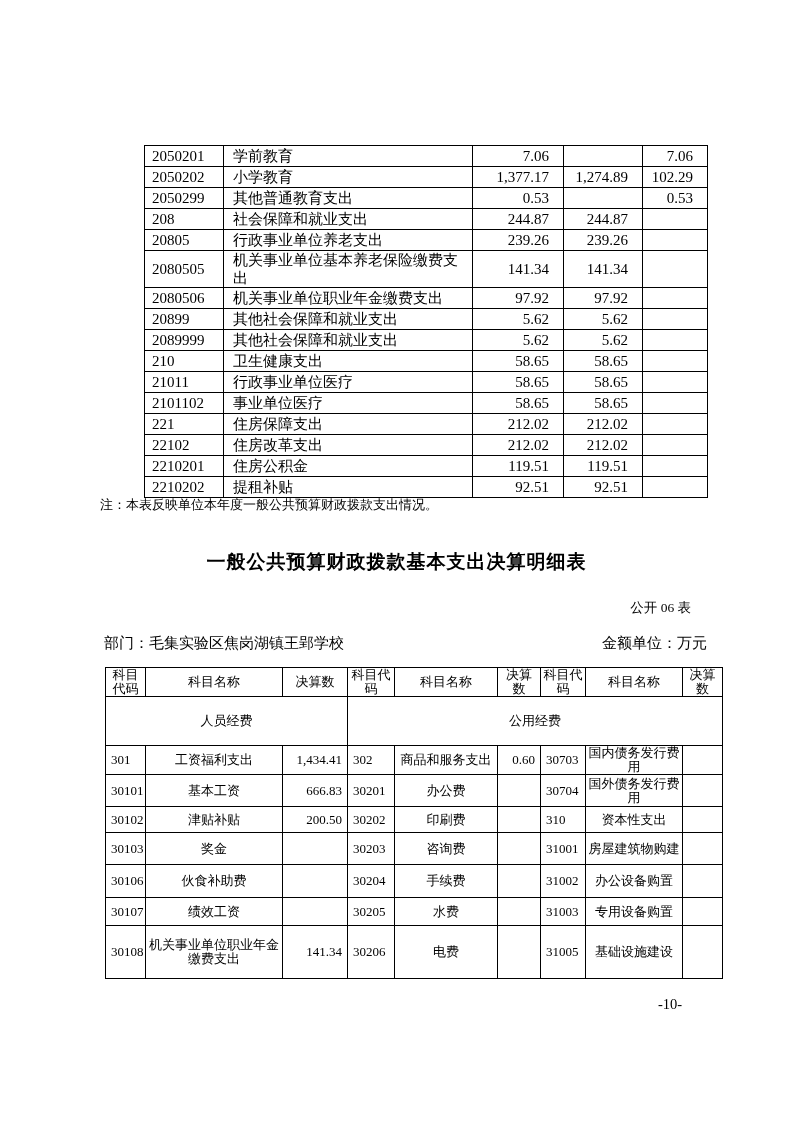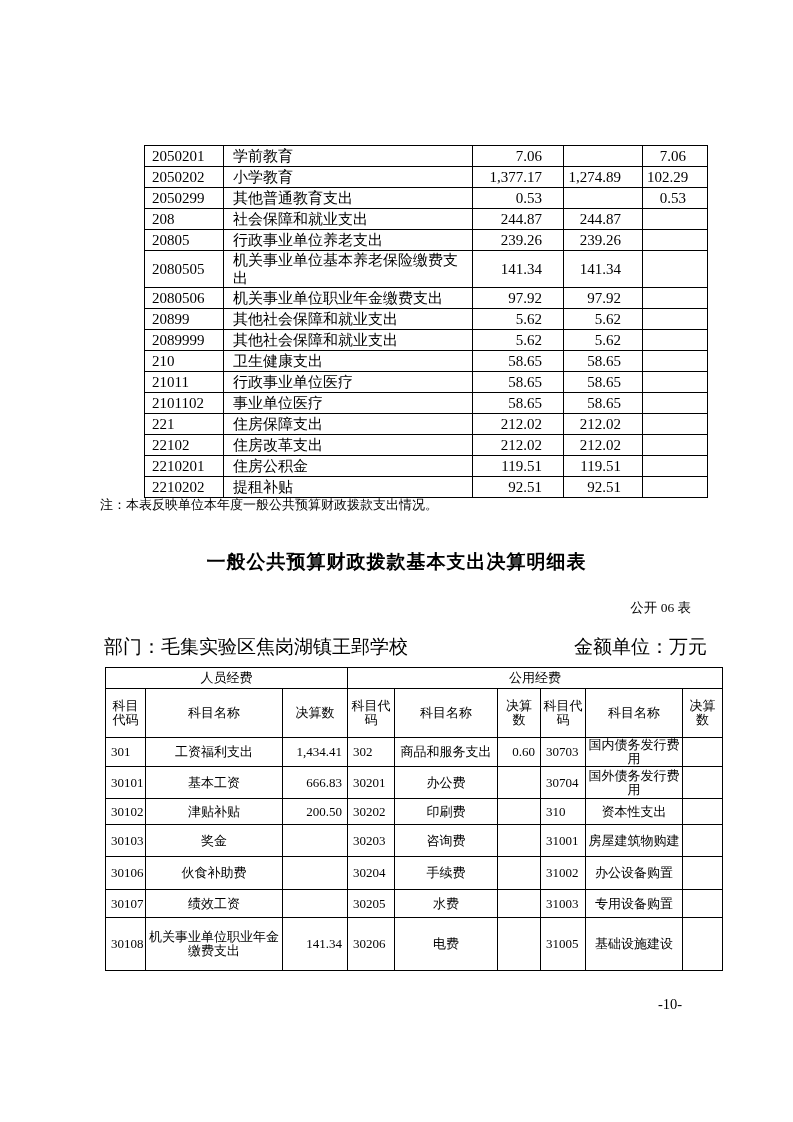--- a/index.html
+++ b/index.html
@@ -16,42 +16,42 @@
   td, th { border:1px solid #000; overflow:hidden; vertical-align:middle; font-weight:normal; }
 
   
   #table1 {
     position:absolute; left:104px; top:145px; width:563px;margin-left:40px;
   }
   #table1 td { font-size:15px; line-height:18px; padding:0 4px; }
   #table1 tr { height:21px; }
   #table1 td:nth-child(1) { text-align:left; padding-left:7px; }
   #table1 td:nth-child(2) { text-align:left; padding-left:9px; }
-  #table1 td:nth-child(n+3) { text-align:right; padding-right:21px; }
+  #table1 td:nth-child(n+3) { text-align:right; padding-right:14px; }
 
   
   .note {
     position:absolute; left:100px; top:497px;
     font-size:13px; line-height:16px;
   }
 
   
   .section-title {
     position:absolute; left:0; top:549px; width:100%;
     text-align:center;
     font-family:"Liberation Sans", sans-serif;
     font-weight:bold; font-size:19px; letter-spacing:1px;
   }
   .form-number {
     position:absolute; right:102px; top:599px;
     font-size:13.5px;
   }
   .meta-row {
     position:absolute; left:104px; right:86px; top:634px;
-    font-size:19px;
+    font-size:15px;
     display:flex; justify-content:space-between;
   }
 
   
   #table2 {
     position:absolute; left:105px; top:667px; width:617px;
   }
   #table2 th, #table2 td { font-size:13px; line-height:14px; padding:0 2px; text-align:center; }
   #table2 thead tr:nth-child(1) { height:21px; }
   #table2 thead tr:nth-child(2) { height:49px; }
@@ -219,34 +219,34 @@
         <col style="width:65px">
       <col style="width:47px">
         <col style="width:103px">
         <col style="width:43px">
       <col style="width:45px">
         <col style="width:97px">
         <col style="width:40px">
     </colgroup>
     <thead>
       <tr>
-        <th colspan="3">人员经费</th>
-        <th colspan="6">公用经费</th>
-      </tr>
-      <tr>
         <th>科目代码</th>
         <th>科目名称</th>
         <th>决算数</th>
         <th>科目代码</th>
         <th>科目名称</th>
         <th>决算数</th>
         <th>科目代码</th>
         <th>科目名称</th>
         <th>决算数</th>
       </tr>
+      <tr>
+        <th colspan="3">人员经费</th>
+        <th colspan="6">公用经费</th>
+      </tr>
     </thead>
     <tbody>
         <tr>
           <td>301</td>
           <td>工资福利支出</td>
           <td>1,434.41</td>
           <td>302</td>
           <td>商品和服务支出</td>
           <td>0.60</td>
           <td>30703</td>

